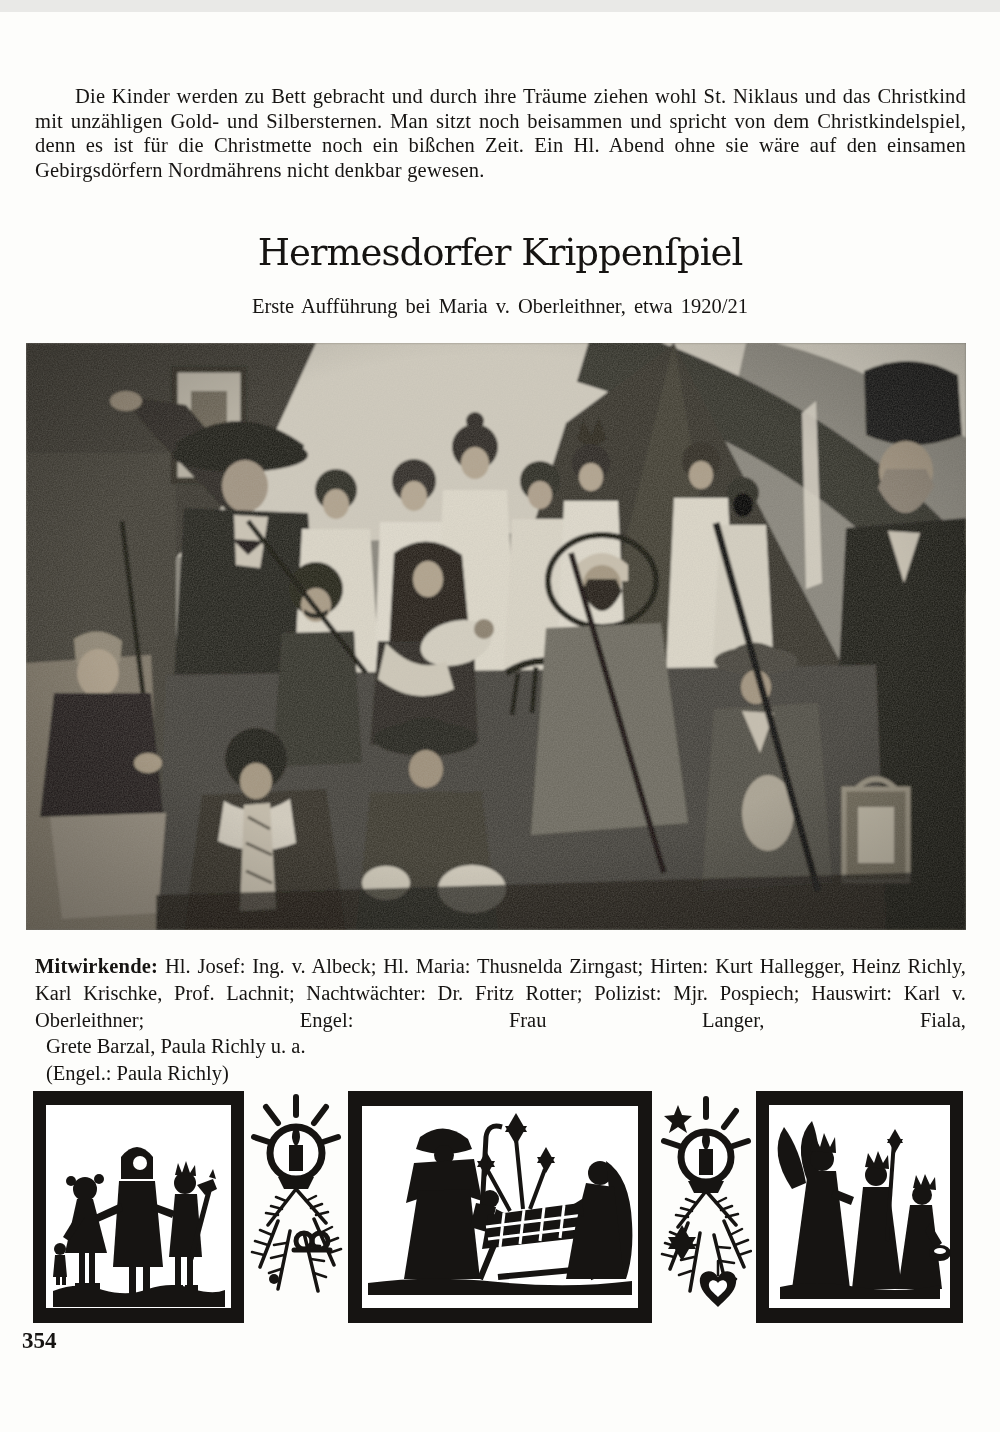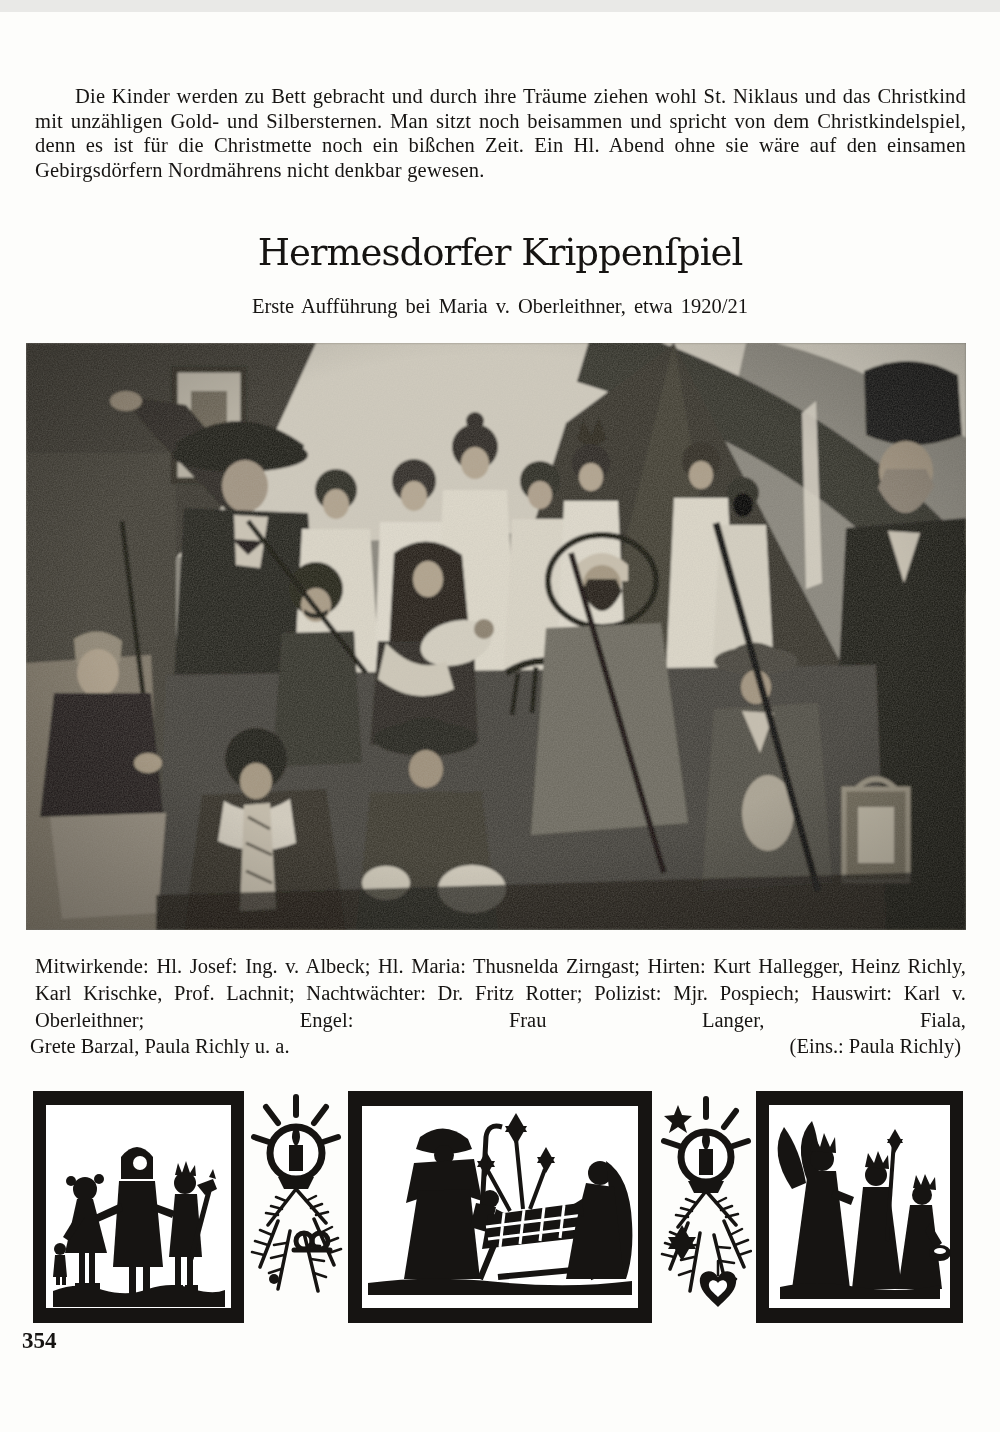--- a/index.html
+++ b/index.html
@@ -45,25 +45,25 @@
     background:#8a877e;
   }
   .photo svg{display:block;width:100%;height:100%;}
   .caption{
     position:absolute;left:35px;top:941px;width:931px;
     font-size:20.5px;line-height:27px;
     text-align:justify;
     text-align-last:justify;
     margin:0;
   }
-  .caption b{font-weight:normal;letter-spacing:0.2px;}
+  .caption b{font-weight:bold;letter-spacing:0.2px;}
   .caption-last{
-    position:absolute;left:30px;top:1021px;width:931px;
+    position:absolute;left:46px;top:1021px;width:931px;
     font-size:20.5px;line-height:27px;
-    display:flex;justify-content:space-between;
+    display:flex;justify-content:center;flex-direction:column;
   }
   .strip{
     position:absolute;left:33px;top:1079px;width:930px;height:232px;
     display:flex;justify-content:space-between;align-items:stretch;
     color:var(--ink);
   }
   .strip svg{display:block;height:232px;}
   .pagenum{
     position:absolute;left:22px;top:1316px;
     font-size:23px;font-weight:bold;
@@ -201,21 +201,21 @@
         <path d="M130 552 L940 528 L940 587 L130 587 Z" fill="#1c1b16" opacity="0.75"></path>
       </g>
       <rect width="940" height="587" filter="url(#ph-grain)" opacity="0.4"></rect>
       <rect width="940" height="587" fill="url(#ph-vg)"></rect>
     </svg>
   </div>
 
   <p class="caption"><b>Mitwirkende:</b><span> Hl. Josef: Ing. v. Albeck; Hl. Maria: Thusnelda Zirngast; Hirten: Kurt Hallegger, Heinz Richly, Karl Krischke, Prof. Lachnit; Nachtwächter: Dr. Fritz Rotter; Polizist: Mjr. Pospiech; Hauswirt: Karl v. Oberleithner; Engel: Frau Langer, Fiala,</span></p>
   <div class="caption-last">
     <span>Grete Barzal, Paula Richly u. a.</span>
-    <span>(Eins.: Paula Richly)</span>
+    <span>(Engel.: Paula Richly)</span>
   </div>
 
   <div class="strip">
 
     <svg width="211" viewBox="0 0 211 232">
       <rect width="211" height="232" fill="currentColor"></rect>
       <rect x="13" y="14" width="185" height="203" fill="#fff"></rect>
       <g fill="currentColor">
         <path d="M20 200 Q45 190 70 199 Q95 206 115 198 Q140 190 160 198 Q180 204 192 199 L192 216 L20 216 Z"></path>
         <circle cx="52" cy="98" r="12"></circle>

